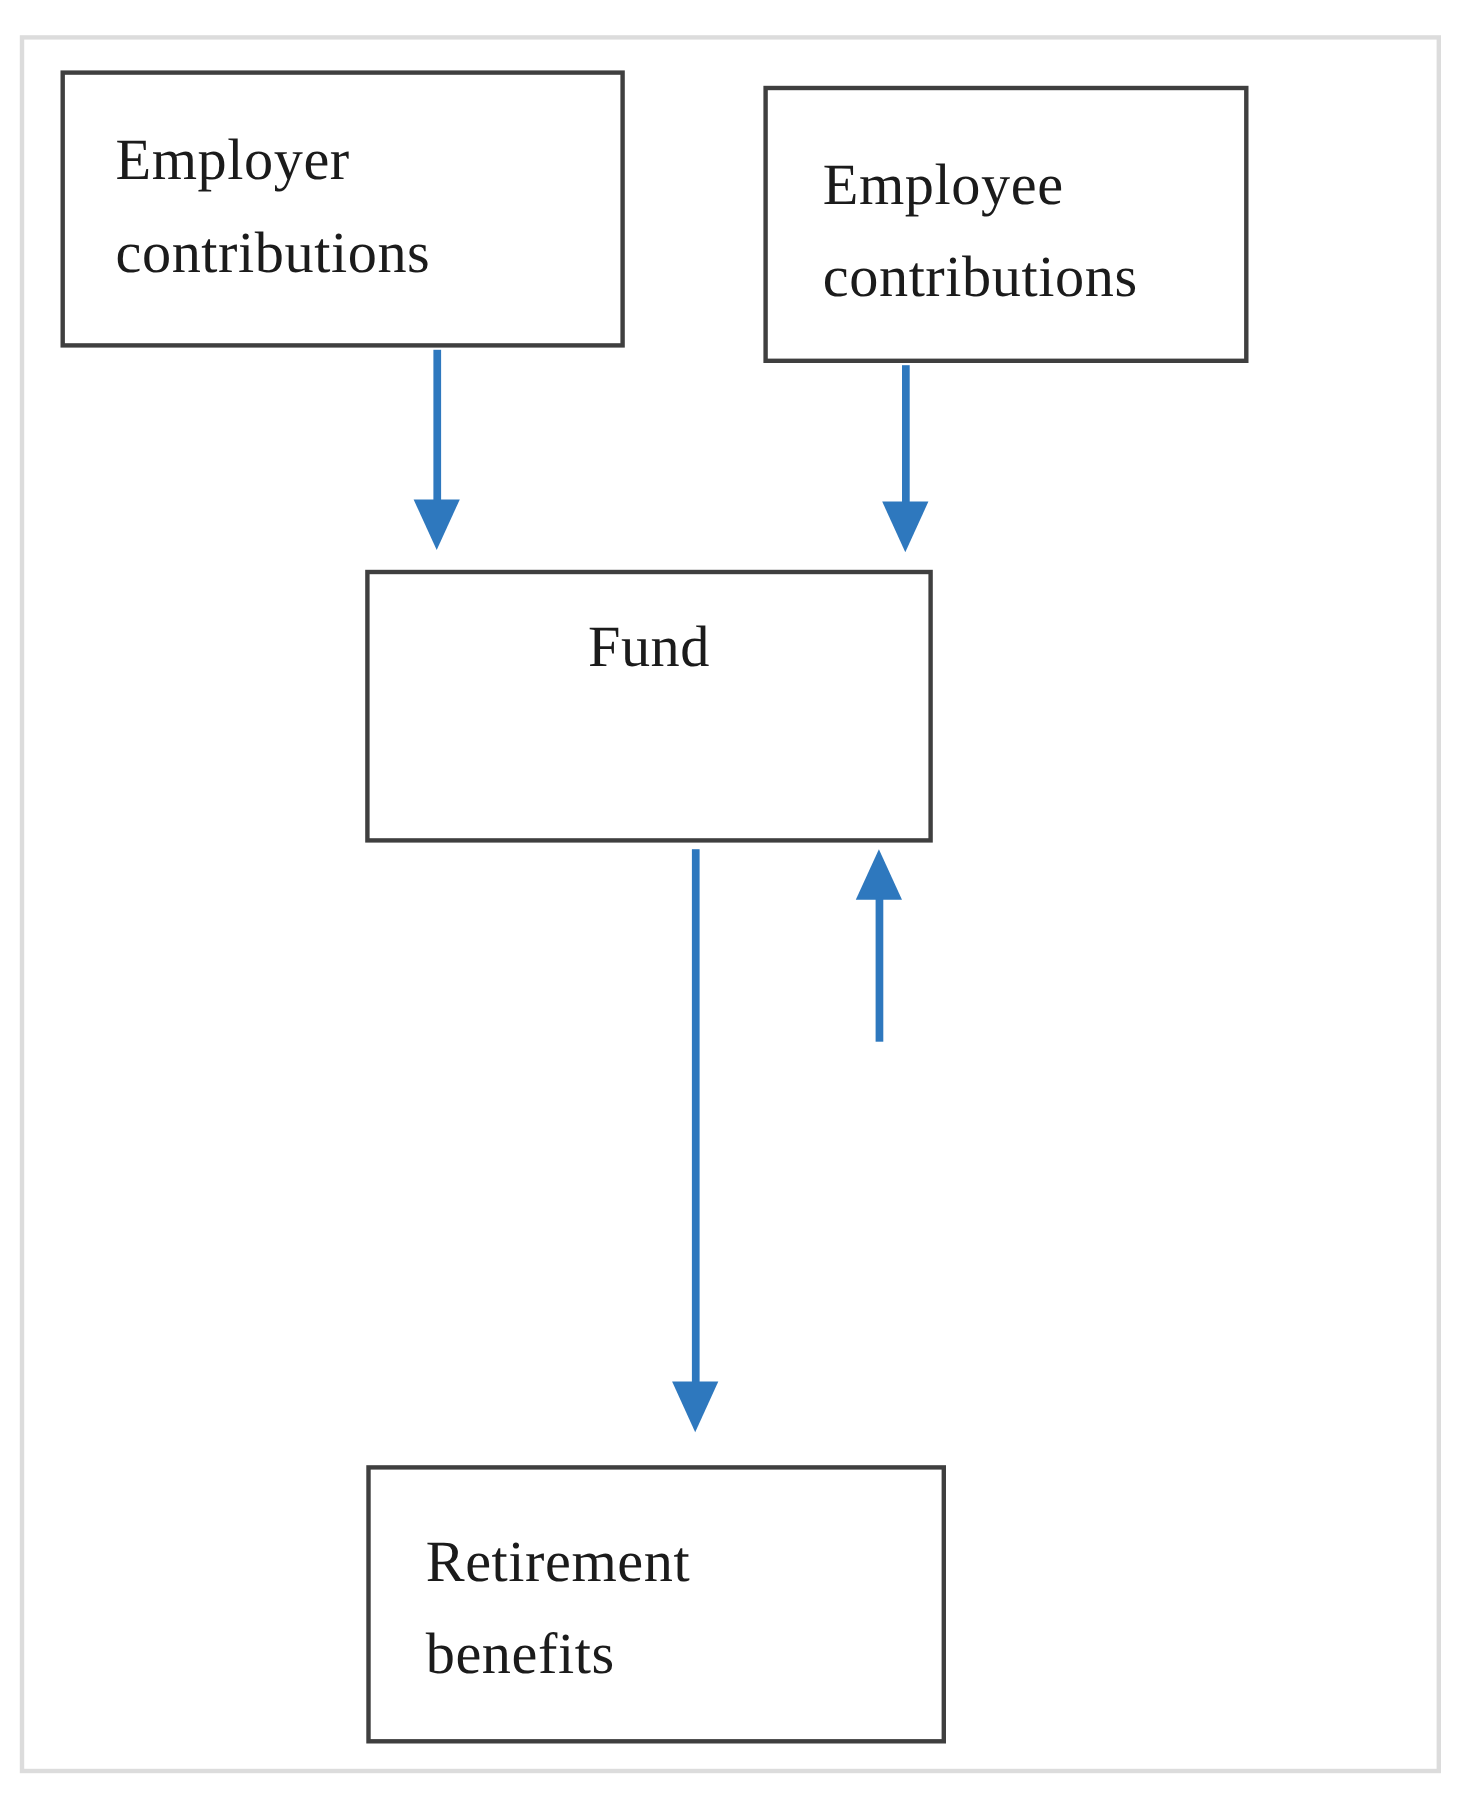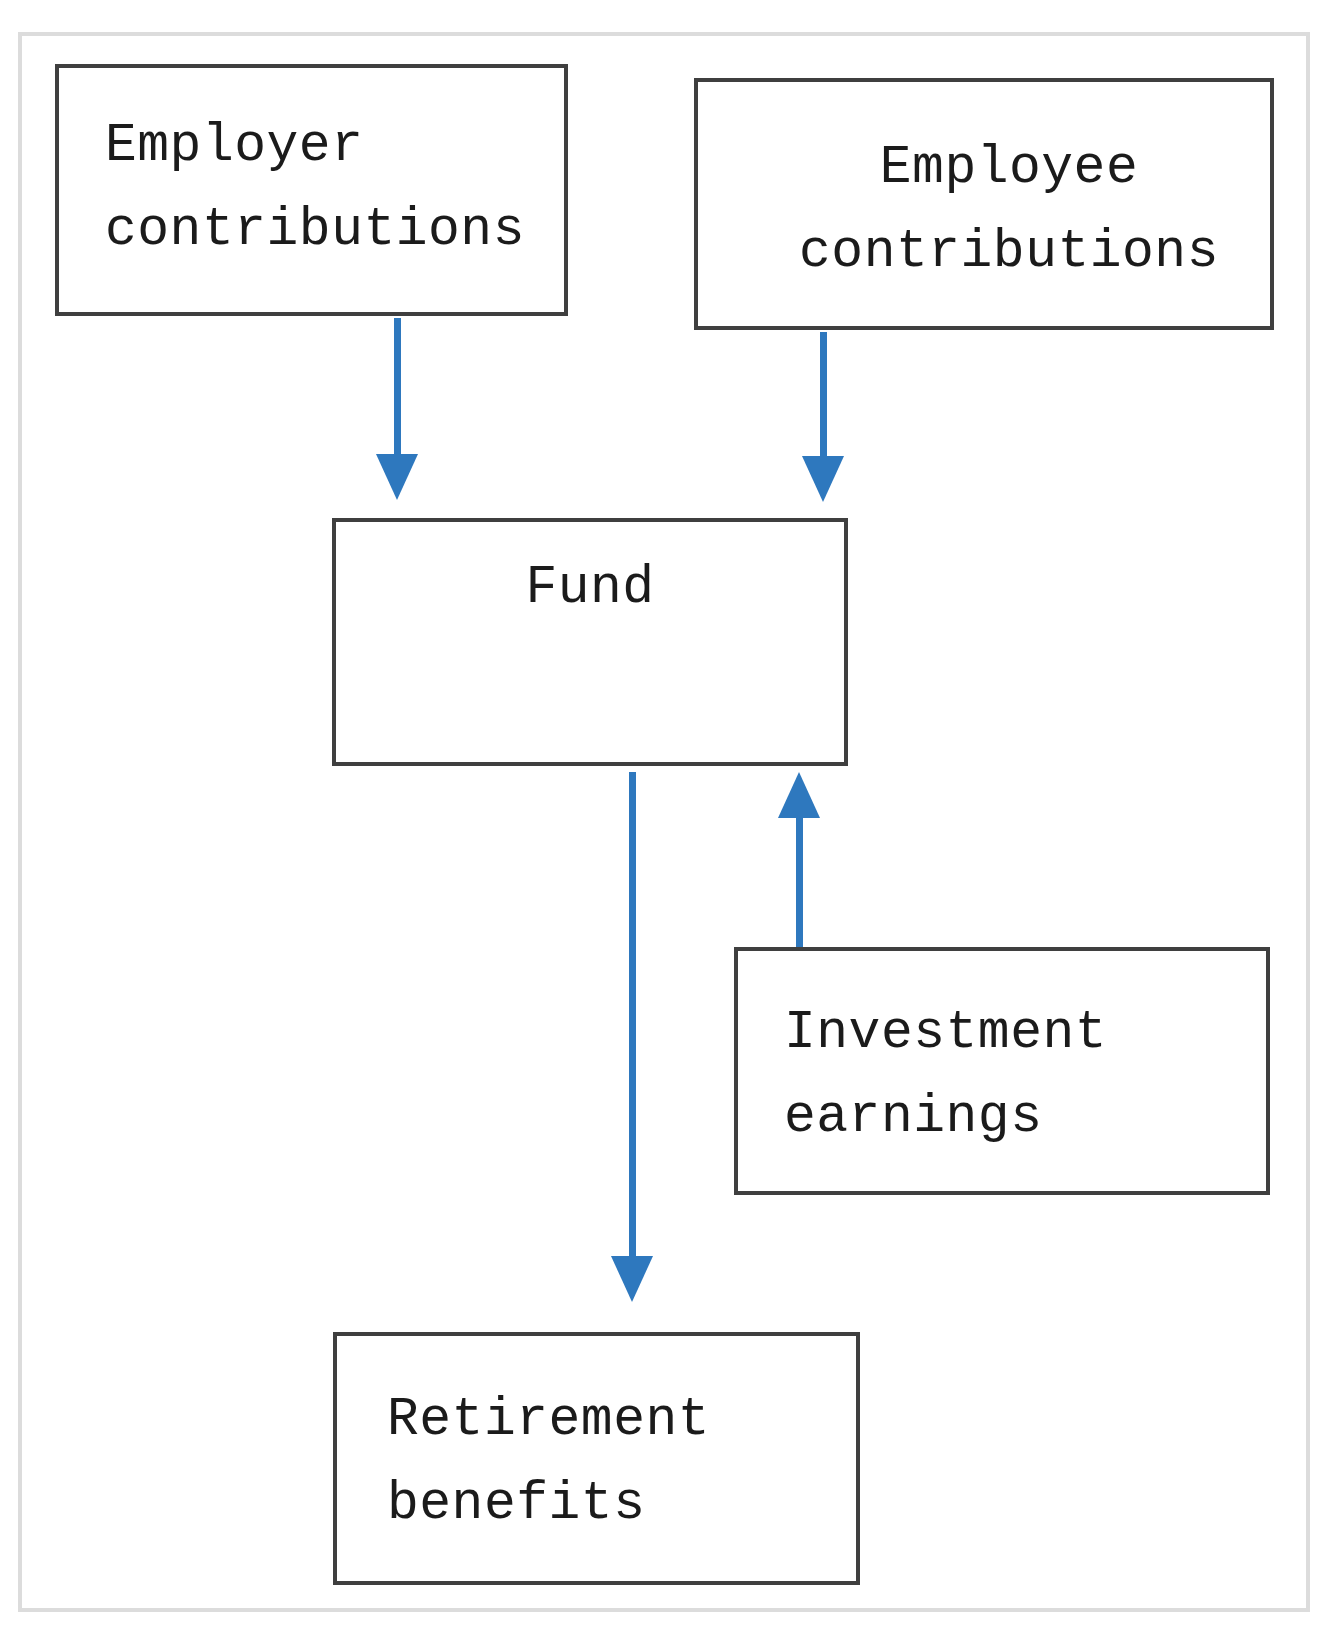--- a/index.html
+++ b/index.html
@@ -9,42 +9,42 @@
     --text: #1b1b1b;
     --bg: #ffffff;
   }
   * { margin: 0; padding: 0; box-sizing: border-box; }
   html, body { background: var(--bg); }
   .canvas {
     position: relative;
     width: 1332px;
     height: 1642px;
     background: var(--bg);
-    font-family: Liberation Mono, monospace;
+    font-family: Liberation Serif, serif;
     color: var(--text);
     overflow: hidden;
   }
   .frame {
     position: absolute;
     left: 18px; top: 32px;
     width: 1292px; height: 1580px;
     border: 4px solid var(--frame-border);
     background: var(--bg);
   }
   .node {
     position: absolute;
     border: 4px solid var(--node-border);
     background: var(--bg);
     font-size: 53px;
     line-height: 84px;
     letter-spacing: 0.5px;
   }
   .node .lbl { display: block; white-space: nowrap; }
   .node-employer   { left: 55px;  top: 64px;   width: 513px; height: 252px; padding: 36px 0 0 46px; }
-  .node-employee   { left: 694px; top: 78px;   width: 580px; height: 252px; padding: 44px 0 0 50px; text-align: center; }
+  .node-employee   { left: 694px; top: 78px;   width: 441px; height: 252px; padding: 44px 0 0 50px; }
   .node-fund       { left: 332px; top: 518px;  width: 516px; height: 248px; padding-top: 24px; text-align: center; }
   .node-investment { left: 734px; top: 947px;  width: 536px; height: 248px; padding: 40px 0 0 46px; }
   .node-retirement { left: 333px; top: 1332px; width: 527px; height: 253px; padding: 42px 0 16px 50px; }
 
   .arrow { position: absolute; }
   .arrow .stem {
     position: absolute;
     width: 7px;
     background: var(--arrow);
     left: 0; top: 0;
@@ -93,24 +93,20 @@
 
   <div class="node node-employee">
     <span class="lbl">Employee</span>
     <span class="lbl">contributions</span>
   </div>
 
   <div class="node node-fund">
     <span class="lbl">Fund</span>
   </div>
 
-  <div class="node node-investment">
-    <span class="lbl">Investment</span>
-    <span class="lbl">earnings</span>
-  </div>
 
   <div class="node node-retirement">
     <span class="lbl">Retirement</span>
     <span class="lbl">benefits</span>
   </div>
 
   <div class="arrow arrow-1">
     <div class="stem"></div>
     <div class="head-down"></div>
   </div>

